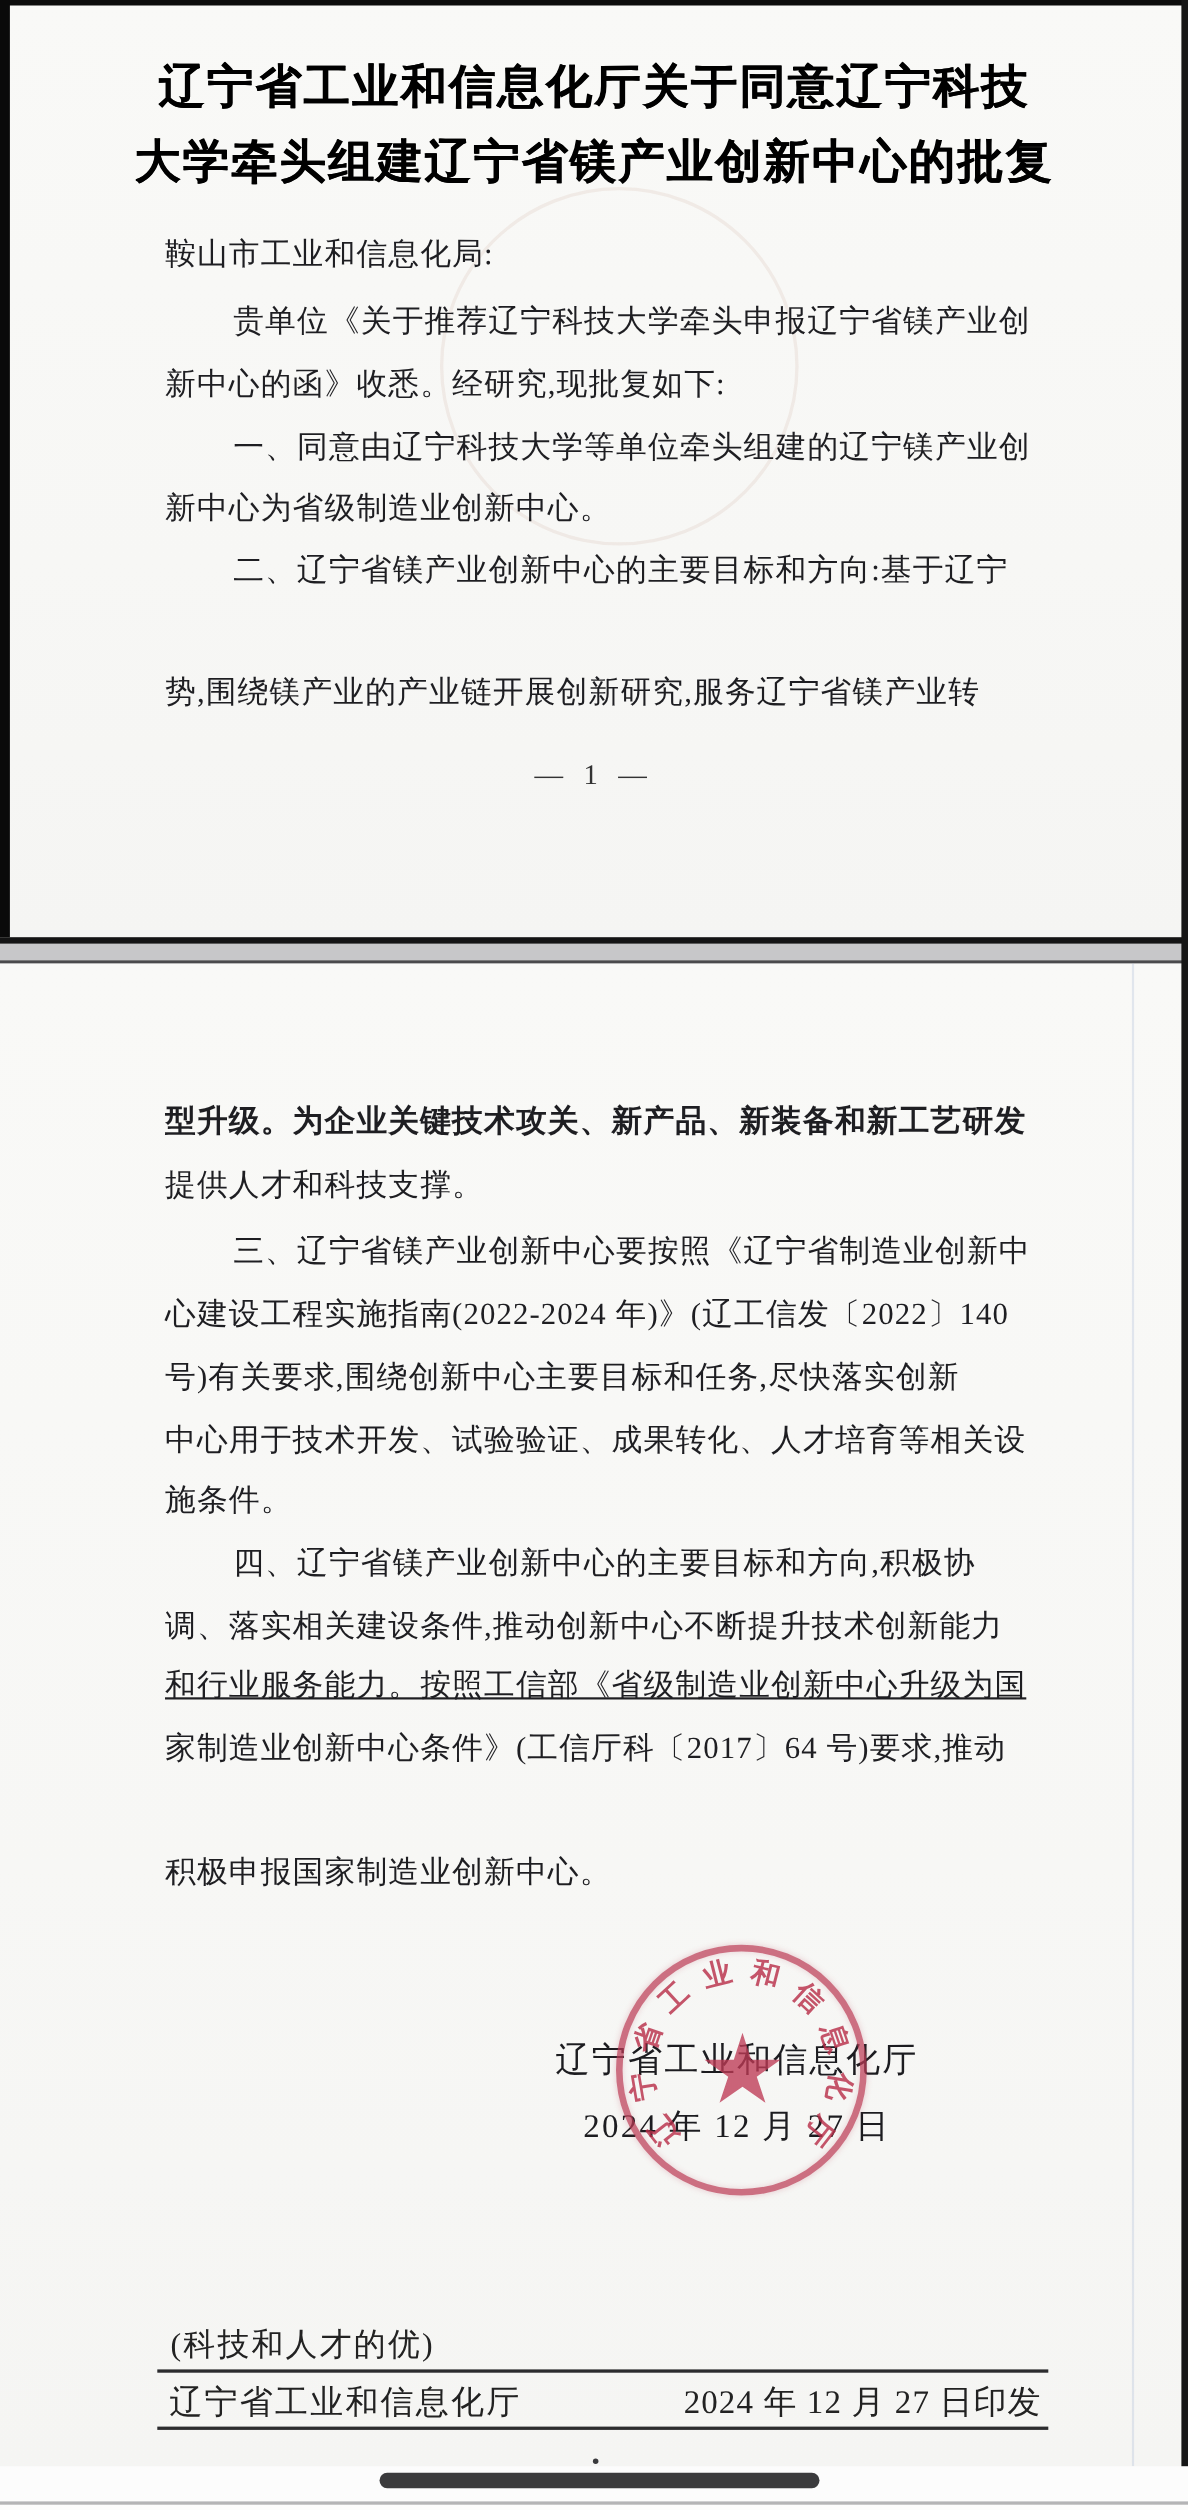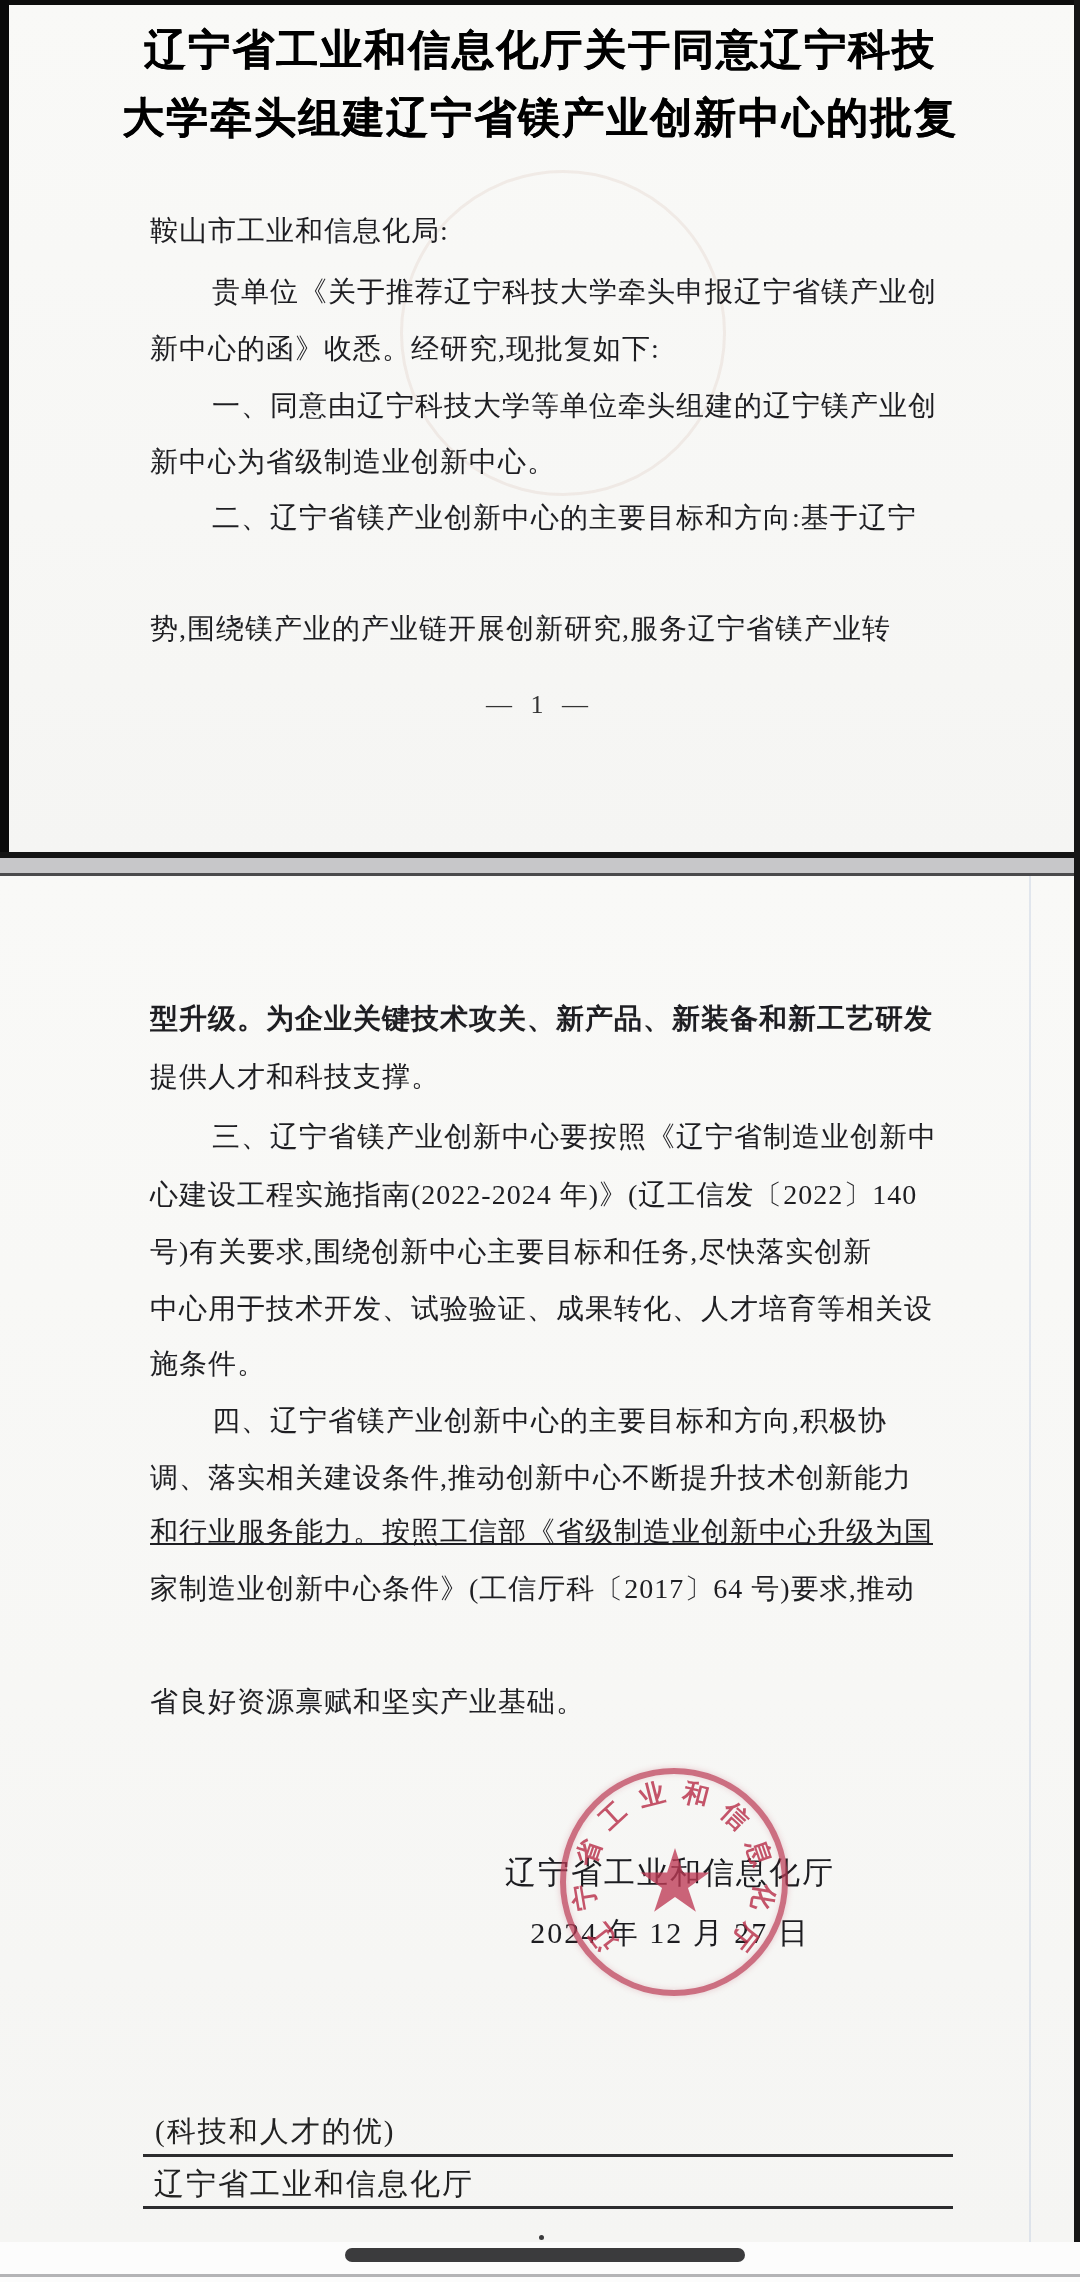--- a/index.html
+++ b/index.html
@@ -12,21 +12,21 @@
   #edge-top{position:absolute;left:0;top:0;width:1080px;height:5px;background:#0d0d0d;}
   #edge-left{position:absolute;left:0;top:0;width:9px;height:852px;background:#0a0a0a;}
   #edge-right{position:absolute;left:1074px;top:0;width:6px;height:2242px;background:#161616;}
   #separator-black{position:absolute;left:0;top:852px;width:1080px;height:6px;background:#141414;}
   #separator-gray{position:absolute;left:0;top:858px;width:1080px;height:15px;background:#c7c7c9;}
   #separator-dark{position:absolute;left:0;top:873px;width:1080px;height:3px;background:#4a4a4c;}
   #fold-line{position:absolute;left:1029px;top:0;width:2px;height:100%;background:rgba(140,165,205,0.22);}
   
   .doc-title{position:absolute;left:0;width:1080px;text-align:center;color:#000;
              font-family:"Liberation Sans", sans-serif;font-weight:900;font-size:42px;
-             letter-spacing:2px;text-shadow:0.6px 0 0 #000;}
+             letter-spacing:2px;text-shadow:0.6px 0 0 #000;margin-top:29px;}
   #title-line1{top:22px;}
   #title-line2{top:90px;}
   .body-line{position:absolute;left:150px;width:800px;font-size:28px;color:#1e1e22;
              letter-spacing:1px;white-space:nowrap;}
   .ind{left:212px;}
   #salutation{top:212px;}
   .p1-l0{top:273px;} .p1-l1{top:330px;} .p1-l2{top:387px;} .p1-l3{top:443px;}
   .p1-l4{top:499px;} .p1-l5{top:555px;} .p1-l6{top:610px;}
   #page-number{position:absolute;left:0;top:690px;width:1080px;text-align:center;
                font-size:26px;color:#333;letter-spacing:6px;}
@@ -97,21 +97,21 @@
   <div class="body-line p2-l1">提供人才和科技支撑。</div>
   <div class="body-line ind p2-l2">三、辽宁省镁产业创新中心要按照《辽宁省制造业创新中</div>
   <div class="body-line p2-l3">心建设工程实施指南(2022-2024 年)》(辽工信发〔2022〕140</div>
   <div class="body-line p2-l4">号)有关要求,围绕创新中心主要目标和任务,尽快落实创新</div>
   <div class="body-line p2-l5">中心用于技术开发、试验验证、成果转化、人才培育等相关设</div>
   <div class="body-line p2-l6">施条件。</div>
   <div class="body-line ind p2-l7">四、辽宁省镁产业创新中心的主要目标和方向,积极协</div>
   <div class="body-line p2-l8">调、落实相关建设条件,推动创新中心不断提升技术创新能力</div>
   <div class="body-line p2-l9">和行业服务能力。按照工信部《省级制造业创新中心升级为国</div>
   <div class="body-line p2-l10">家制造业创新中心条件》(工信厅科〔2017〕64 号)要求,推动</div>
-  <div class="body-line p2-l12">省良好资源禀赋和坚实产业基础。</div>
+  <div class="body-line p2-l12">积极申报国家制造业创新中心。</div>
 
   <div id="sig-org">辽宁省工业和信息化厅</div>
   <div id="sig-date">2024 年 12 月 27 日</div>
 
   <div id="seal">
     <div id="seal-ring"></div>
     <div id="seal-star"></div>
     <div id="seal-arc">
         <span style="left: 47.079px; top: 173.41px; transform: translate(-50%, -50%) rotate(-128deg);">辽</span>
         <span style="left: 29.2487px; top: 132.94px; transform: translate(-50%, -50%) rotate(-99.5556deg);">宁</span>
@@ -122,20 +122,21 @@
         <span style="left: 178.996px; top: 51.8222px; transform: translate(-50%, -50%) rotate(42.6667deg);">信</span>
         <span style="left: 203.153px; top: 88.8639px; transform: translate(-50%, -50%) rotate(71.1111deg);">息</span>
         <span style="left: 206.751px; top: 132.94px; transform: translate(-50%, -50%) rotate(99.5556deg);">化</span>
         <span style="left: 188.921px; top: 173.41px; transform: translate(-50%, -50%) rotate(128deg);">厅</span>
       </div>
   </div>
 
   <div id="footer-note">(科技和人才的优)</div>
   <div class="rule" id="rule-top"></div>
   <div id="footer-issuer">辽宁省工业和信息化厅</div>
+  <div id="footer-printdate">2024 年 12 月 27 日印发</div>
   <div class="rule" id="rule-bottom"></div>
 
   <div id="bottom-strip"></div>
   <div id="spec-dot"></div>
   <div id="home-bar"></div>
   <div id="bottom-line"></div>
 
   <div id="edge-right"></div>
 </div>
 

